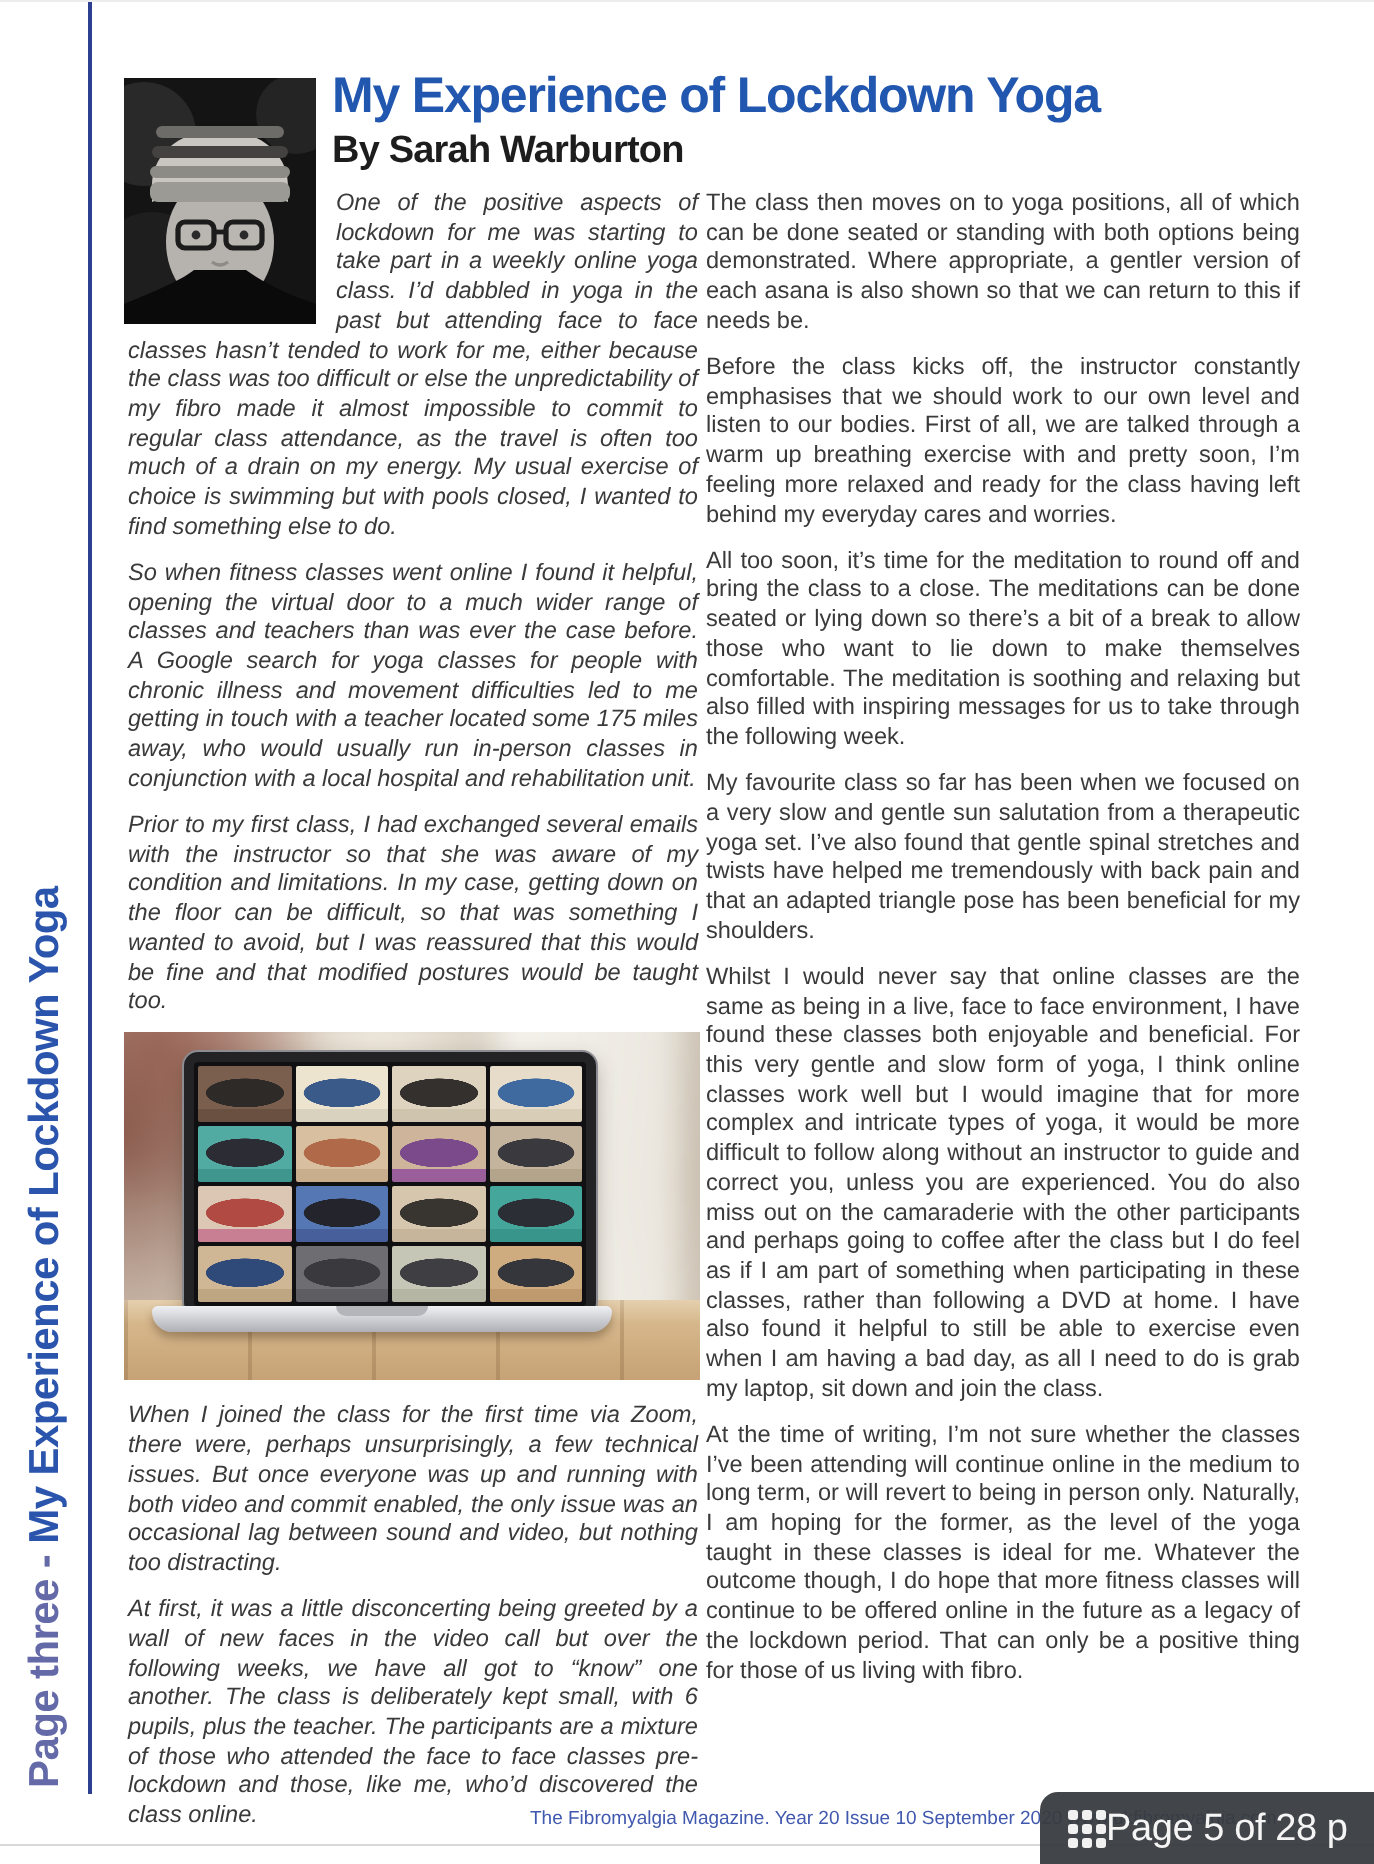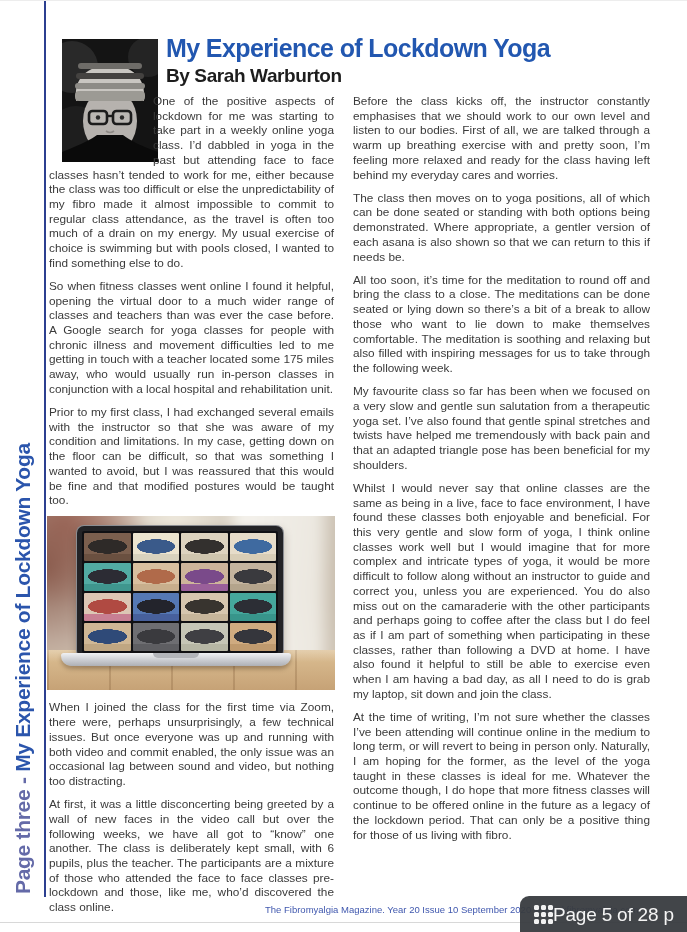--- a/index.html
+++ b/index.html
@@ -13,21 +13,21 @@
   .sidebar-title .pre{color:#646aa8;}
   .sidebar-title .main{color:#2b55ac;}
   
   .photo{position:absolute;left:62px;top:38px;width:96px;height:123px;background:#111;}
   .title-block{position:absolute;left:166px;top:33px;}
   .article-title{margin:0;font-size:25px;font-weight:bold;letter-spacing:-.6px;color:#2257b0;}
   .byline{margin:2px 0 0;font-size:19px;font-weight:bold;letter-spacing:-.4px;color:#1d1d1d;}
   
   .col{position:absolute;top:93px;font-size:11.8px;line-height:14.7px;color:#3a3a3a;
        text-align:justify;}
-  .col-left{left:49px;width:285px;}
+  .col-left{left:64px;width:285px;font-style:italic;}
   .col-right{left:353px;width:297px;}
   .col p{margin:0 0 8.5px;}
   .photo-spacer{float:left;width:104px;height:66px;}
   
   .zoom-photo{position:relative;width:288px;height:174px;margin:4px 0 10px -2px;overflow:hidden;}
   .room{position:absolute;inset:-12px;filter:blur(5px);
     background:
       radial-gradient(circle at 2% 32%, rgba(122,70,56,.8), transparent 34%),
       radial-gradient(circle at 10% 10%, rgba(150,64,50,.55), transparent 25%),
       radial-gradient(circle at 45% 8%, rgba(243,238,226,.85), transparent 30%),
@@ -127,22 +127,22 @@
           </div>
       </div>
       <div class="base"></div>
     </div>
 
     <p>When I joined the class for the first time via Zoom, there were, perhaps unsurprisingly, a few technical issues. But once everyone was up and running with both video and commit enabled, the only issue was an occasional lag between sound and video, but nothing too distracting.</p>
     <p>At first, it was a little disconcerting being greeted by a wall of new faces in the video call but over the following weeks, we have all got to “know” one another.  The class is deliberately kept small, with 6 pupils, plus the teacher. The participants are a mixture of those who attended the face to face classes pre-lockdown and those, like me, who’d discovered the class online.</p>
   </div>
 
   <div class="col col-right">
+    <p>The class then moves on to yoga positions, all of which can be done seated or standing with both options being demonstrated.  Where appropriate, a gentler version of each asana is also shown so that we can return to this if needs be.</p>
     <p>Before the class kicks off, the instructor constantly emphasises that we should work to our own level and listen to our bodies.  First of all, we are talked through a warm up breathing exercise with and pretty soon, I’m feeling more relaxed and ready for the class having left behind my everyday cares and worries.</p>
-    <p>The class then moves on to yoga positions, all of which can be done seated or standing with both options being demonstrated.  Where appropriate, a gentler version of each asana is also shown so that we can return to this if needs be.</p>
     <p>All too soon, it’s time for the meditation to round off and bring the class to a close. The meditations can be done seated or lying down so there’s a bit of a break to allow those who want to lie down to make themselves comfortable.  The meditation is soothing and relaxing but also filled with inspiring messages for us to take through the following week.</p>
     <p>My favourite class so far has been when we focused on a very slow and gentle sun salutation from a therapeutic yoga set. I’ve also found that gentle spinal stretches and twists have helped me tremendously with back pain and that an adapted triangle pose has been beneficial for my shoulders.</p>
     <p>Whilst I would never say that online classes are the same as being in a live, face to face environment, I have found these classes both enjoyable and beneficial.  For this very gentle and slow form of yoga, I think online classes work well but I would imagine that for more complex and intricate types of yoga, it would be more difficult to follow along without an instructor to guide and correct you,  unless you are experienced.  You do also miss out on the camaraderie with the other participants and perhaps going to coffee after the class but I do feel as if I am part of something when participating in these classes, rather than following a DVD at home.  I have also found it helpful to still be able to exercise even when I am having a bad day, as all I need to do is grab my laptop, sit down and join the class.</p>
     <p>At the time of writing, I’m not sure whether the classes I’ve been attending will continue online in the medium to long term, or will revert to being in person only. Naturally, I am hoping for the former, as the level of the yoga taught in these classes is ideal for me.  Whatever the outcome though, I do hope that more fitness classes will continue to be offered online in the future as a legacy of the lockdown period.  That can only be a positive thing for those of us living with fibro.</p>
   </div>
 
   <div class="footer-line"></div>
   <div class="footer-text">The Fibromyalgia Magazine. Year 20  Issue 10 September 2020  www.ukfibromyalgia.com</div>
 
   <div class="page-bar">

